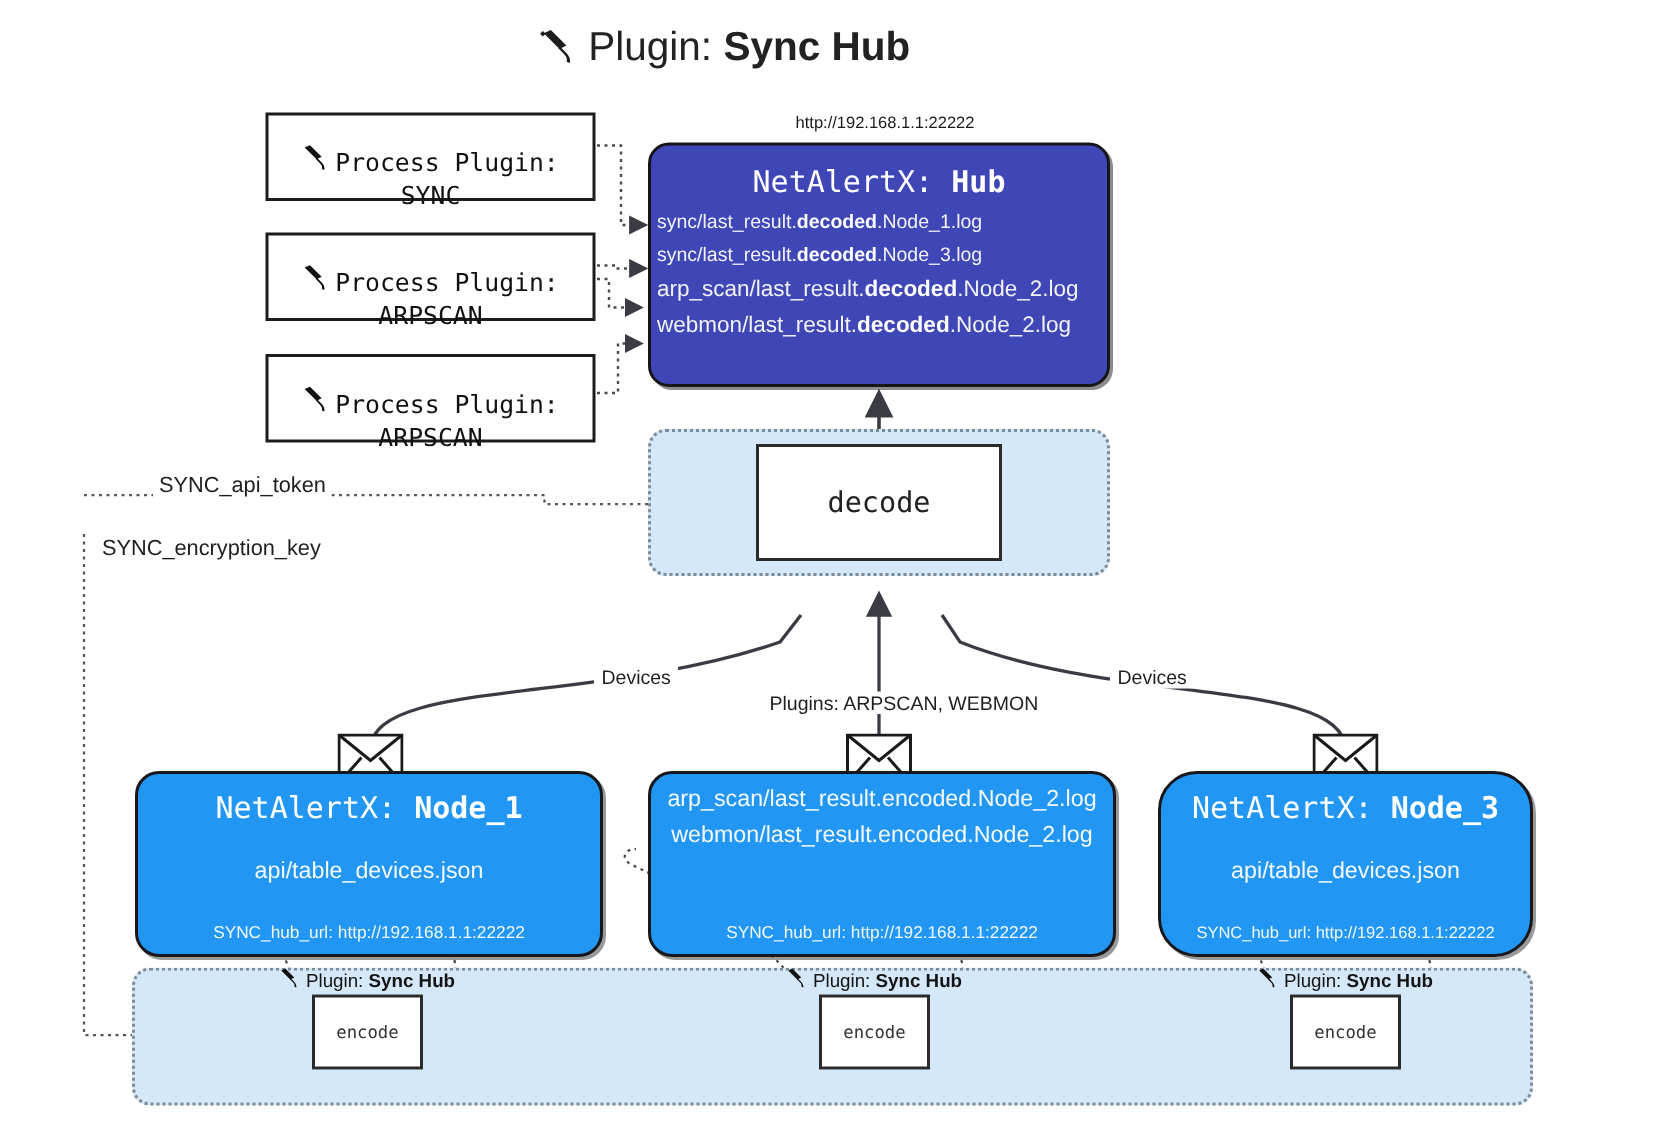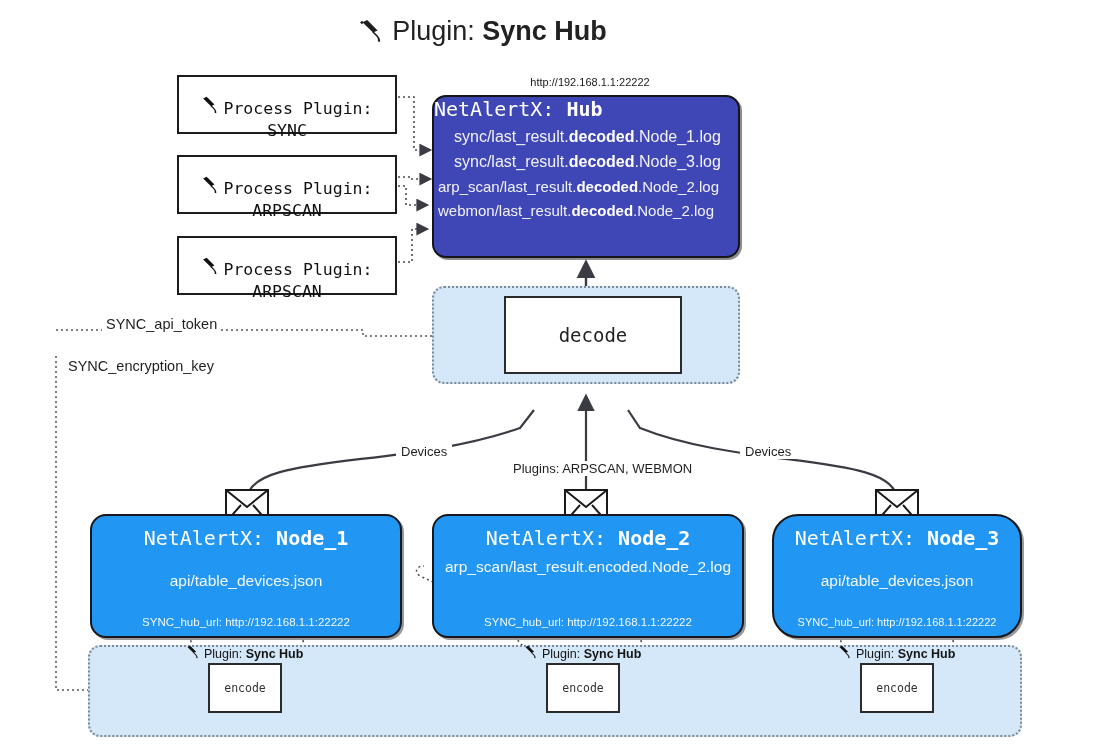--- a/index.html
+++ b/index.html
@@ -19,31 +19,31 @@
            font-family:"DejaVu Sans Mono","Liberation Mono",monospace;font-size:16.5px;color:#111;
            line-height:1.28;}
   .procbox .r1{display:flex;align-items:flex-end;margin-top:28px;}
   .procbox .r1 .plug{margin-right:2px;display:inline-block;vertical-align:-2px;}
 
   
   #hubUrl{left:440px;top:76px;width:300px;text-align:center;font-size:11px;color:#1a1a1a;}
   #hub{left:432px;top:95px;width:308px;height:163px;background:#3f46b5;
        border:2px solid #15151a;border-radius:14px;box-sizing:border-box;
        box-shadow:2px 2px 0 rgba(0,0,0,.45);}
-  #hub .htitle{text-align:left;font-family:"DejaVu Sans Mono","Liberation Mono",monospace;
+  #hub .htitle{margin-top:12px;text-align:center;font-family:"DejaVu Sans Mono","Liberation Mono",monospace;
        font-size:20px;color:#ffffff;}
   #hub .htitle b{font-weight:bold;}
-  #hub .hline{margin-top:7px;padding-left:20px;font-size:16px;color:#f2f2f5;white-space:nowrap;}
+  #hub .hline{margin-top:7px;padding-left:4px;font-size:13px;color:#f2f2f5;white-space:nowrap;}
   #hub .hline.small{font-size:15px;padding-left:4px;}
   #hub .hline b{font-weight:bold;color:#fff;}
 
   
   #decodeWrap{left:432px;top:286px;width:308px;height:98px;background:#d5e8fa;
        border:2px dotted #7d8a95;border-radius:12px;box-sizing:border-box;}
-  #decodeBox{left:504px;top:296px;width:178px;height:78px;background:#fff;border:2px solid #2b2b2b;
+  #decodeBox{left:504px;top:296px;width:164px;height:78px;background:#fff;border:2px solid #2b2b2b;
        box-sizing:border-box;display:flex;align-items:center;justify-content:center;
        font-family:"DejaVu Sans Mono","Liberation Mono",monospace;font-size:19px;color:#222;}
 
   
   .keylabel{font-size:14.5px;color:#1f1f1f;background:#fff;padding:0 4px;white-space:nowrap;}
 
   
   .edgelabel{font-size:13px;color:#1f1f1f;background:#fff;padding:0 5px;white-space:nowrap;}
 
   
@@ -217,24 +217,22 @@
   <div class="ntitle">
     <span>NetAlertX:</span> <b>Node_1</b>
   </div>
   <div class="nline" style="margin-top:22px;">api/table_devices.json</div>
   <div class="nurl">
     <span>SYNC_hub_url:</span> <span>http://192.168.1.1:22222</span>
   </div>
 </div>
 
 <div class="abs node" style="left:432px;top:514px;width:312px;height:124px;">
-  <div class="ntitle">
-    <span>NetAlertX:</span> <b>Node_2</b>
-  </div>
   <div class="nline" style="margin-top:8px;">arp_scan/last_result.encoded.Node_2.log</div>
+  <div class="nline" style="margin-top:6px;">webmon/last_result.encoded.Node_2.log</div>
   <div class="nurl">
     <span>SYNC_hub_url:</span> <span>http://192.168.1.1:22222</span>
   </div>
 </div>
 
 <div class="abs node" style="left:772px;top:514px;width:250px;height:124px;border-radius:26px;">
   <div class="ntitle">
     <span>NetAlertX:</span> <b>Node_3</b>
   </div>
   <div class="nline" style="margin-top:22px;">api/table_devices.json</div>

